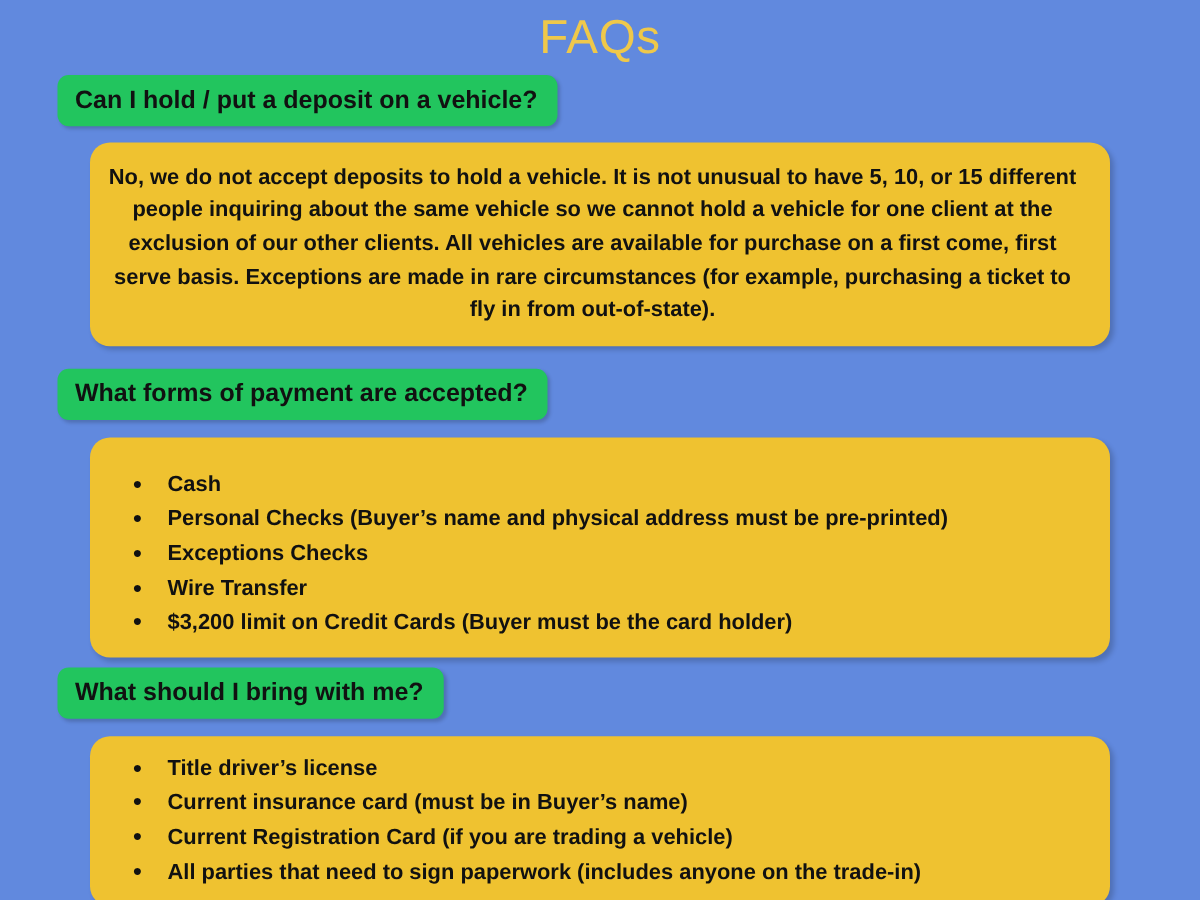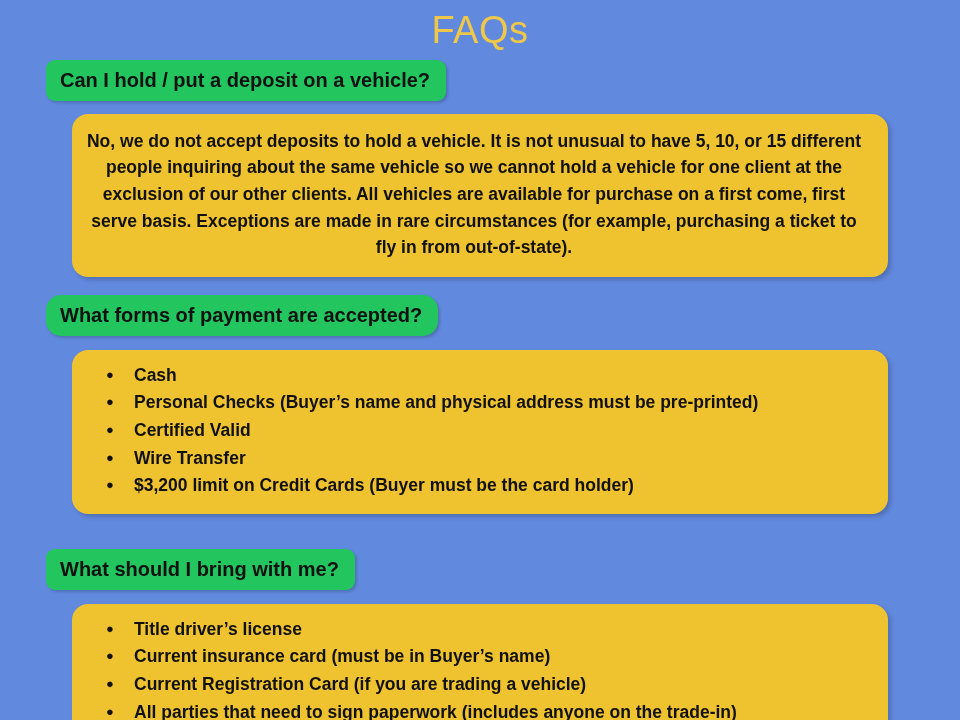--- a/index.html
+++ b/index.html
@@ -71,44 +71,44 @@
   }
   .answer ul li::before {
     content: "\25CF";
     position: absolute;
     left: 14px;
     top: 0;
     font-size: 13px;
     line-height: 1.95;
   }
   .block1 .answer { margin-top: 13px; padding-left: 14px; padding-right: 26px; }
-  .block2 .question { margin-top: 14px; border-radius: 15px; }
-  .block2 .answer { margin-top: 14px; padding-top: 12px; padding-bottom: 14px; }
-  .block3 .question { margin-top: 31px; }
+  .block2 .question { margin-top: 14px; }
+  .block2 .answer { margin-top: 14px; padding-top: 24px; padding-bottom: 14px; }
+  .block3 .question { margin-top: 4px; }
   .block3 .answer { margin-top: 14px; padding-top: 12px; padding-bottom: 14px; }
 </style>
 </head>
 <body>
 
 <div class="slide">
 
   <div class="title">FAQs</div>
 
   <div class="qa-block block1">
     <div class="question">Can I hold / put a deposit on a vehicle?</div>
     <div class="answer paragraph">No, we do not accept deposits to hold a vehicle. It is not unusual to have 5, 10, or 15 different people inquiring about the same vehicle so we cannot hold a vehicle for one client at the exclusion of our other clients. All vehicles are available for purchase on a first come, first serve basis. Exceptions are made in rare circumstances (for example, purchasing a ticket to fly in from out-of-state).</div>
   </div>
 
   <div class="qa-block block2">
     <div class="question">What forms of payment are accepted?</div>
     <div class="answer">
       <ul>
         <li>Cash</li>
         <li>Personal Checks (Buyer’s name and physical address must be pre-printed)</li>
-        <li>Certified Valid</li>
+        <li>Exceptions Checks</li>
         <li>Wire Transfer</li>
         <li>$3,200 limit on Credit Cards (Buyer must be the card holder)</li>
       </ul>
     </div>
   </div>
 
   <div class="qa-block block3">
     <div class="question">What should I bring with me?</div>
     <div class="answer">
       <ul>

